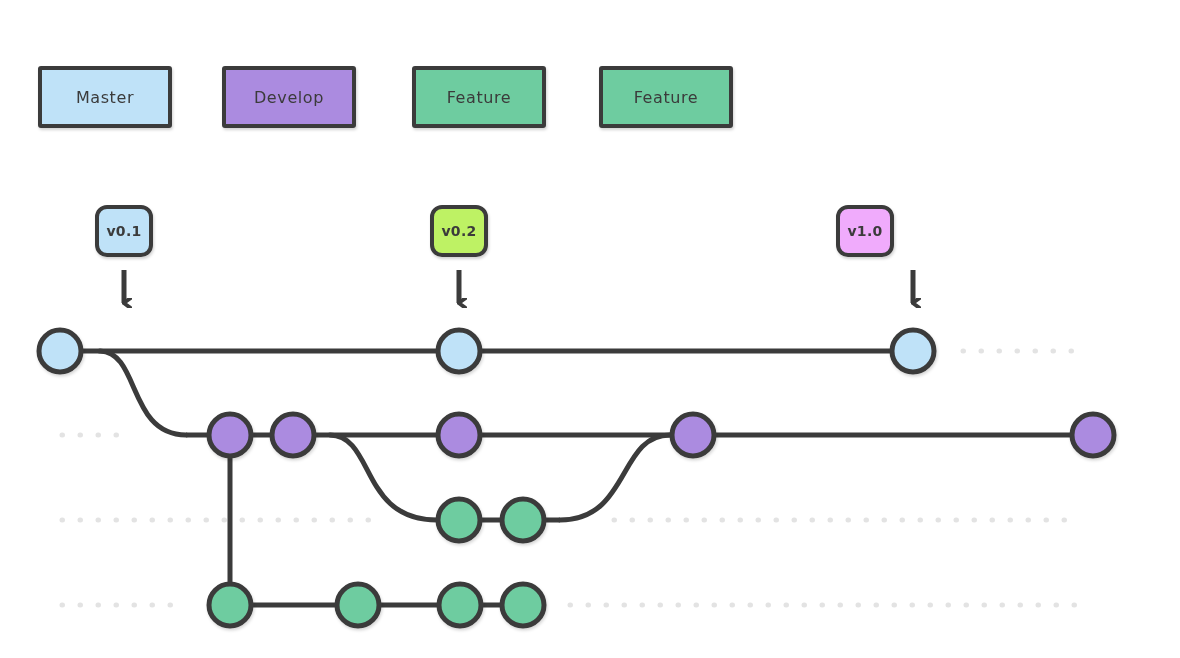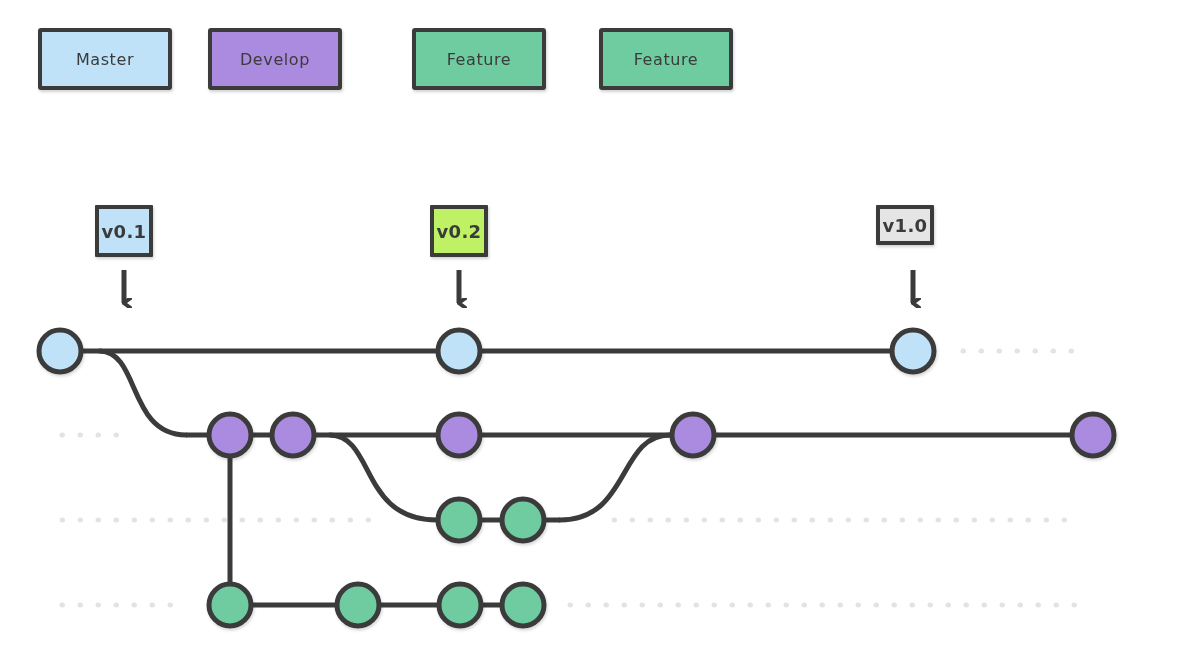--- a/index.html
+++ b/index.html
@@ -30,31 +30,32 @@
     box-sizing: border-box;
     border: 4px solid #3b3b3b;
     border-radius: 3px;
     display: flex;
     align-items: center;
     justify-content: center;
     font-size: 16px;
     color: #3b3b3b;
     letter-spacing: 0.6px;
     box-shadow: 1px 2px 3px rgba(0,0,0,0.18);
+    margin-top: 38px;
   }
   
   .tag-box {
     position: absolute;
     box-sizing: border-box;
     border: 4px solid #3b3b3b;
-    border-radius: 1px;
+    border-radius: 12px;
     display: flex;
     align-items: center;
     justify-content: center;
-    font-size: 18px;
+    font-size: 14px;
     font-weight: bold;
     color: #3b3b3b;
     letter-spacing: 0.3px;
     box-shadow: 1px 2px 3px rgba(0,0,0,0.18);
   }
 </style>
 </head>
 <body>
 
 <div id="canvas">
@@ -137,35 +138,35 @@
         <g>
           <circle cx="523" cy="605" r="21" fill="#6ecca0" stroke="#3b3b3b" stroke-width="5" filter="url(#softshadow)"></circle>
         </g>
       </g>
   </svg>
 
   <div id="legend-layer">
       <div class="legend-box" style="left: 38px; top: 28px; width: 134px; height: 62px; background: rgb(191, 226, 248);">
         <span>Master</span>
       </div>
-      <div class="legend-box" style="left: 208px; top: 28px; width: 134px; height: 62px; background: rgb(171, 139, 224);">
+      <div class="legend-box" style="left: 222px; top: 28px; width: 134px; height: 62px; background: rgb(171, 139, 224);">
         <span>Develop</span>
       </div>
       <div class="legend-box" style="left: 412px; top: 28px; width: 134px; height: 62px; background: rgb(110, 204, 160);">
         <span>Feature</span>
       </div>
       <div class="legend-box" style="left: 599px; top: 28px; width: 134px; height: 62px; background: rgb(110, 204, 160);">
         <span>Feature</span>
       </div>
     </div>
   <div id="tag-layer">
       <div class="tag-box" style="left: 95px; top: 205px; width: 58px; height: 52px; background: rgb(191, 226, 248);">
         <span>v0.1</span>
       </div>
       <div class="tag-box" style="left: 430px; top: 205px; width: 58px; height: 52px; background: #bef264;">
         <span>v0.2</span>
       </div>
-      <div class="tag-box" style="left: 876px; top: 205px; width: 58px; height: 40px; background: #e5e5e5;">
+      <div class="tag-box" style="left: 836px; top: 205px; width: 58px; height: 52px; background: #f0abfc;">
         <span>v1.0</span>
       </div>
     </div>
 
 </div>
 
 </body></html>

